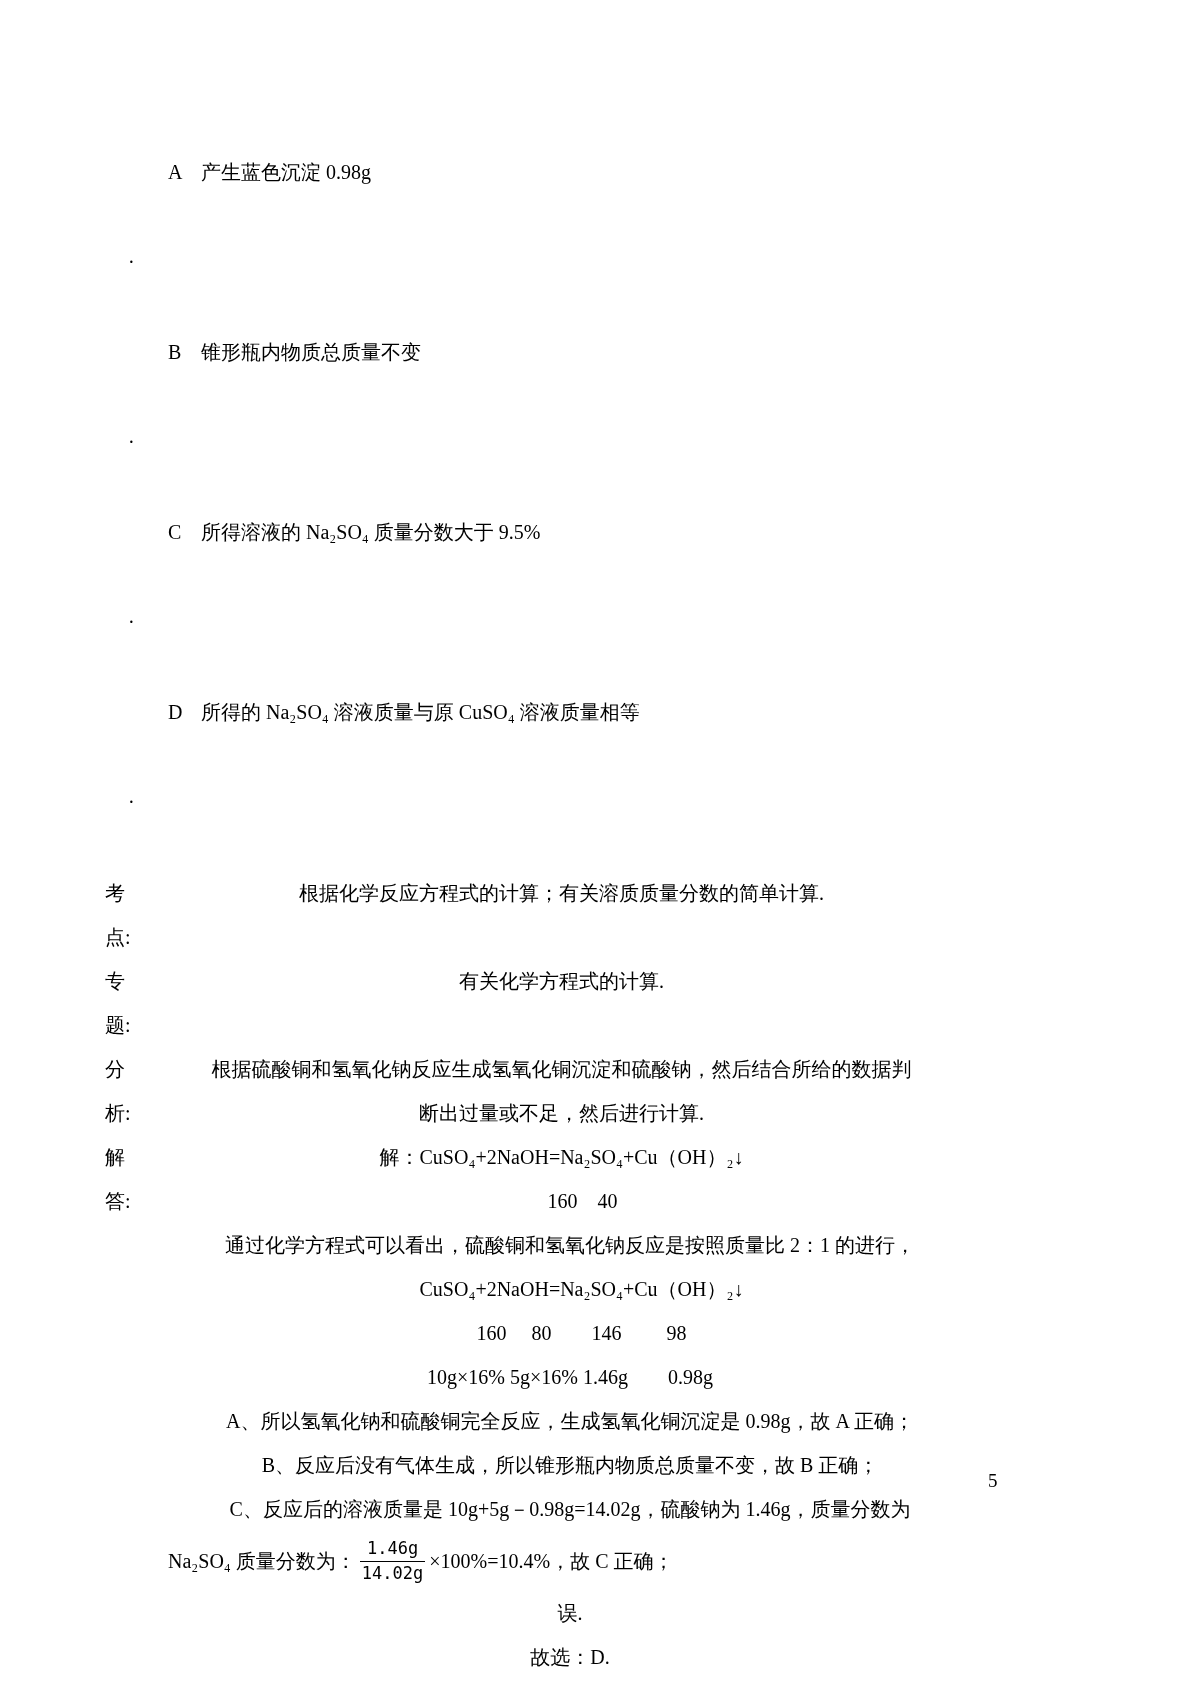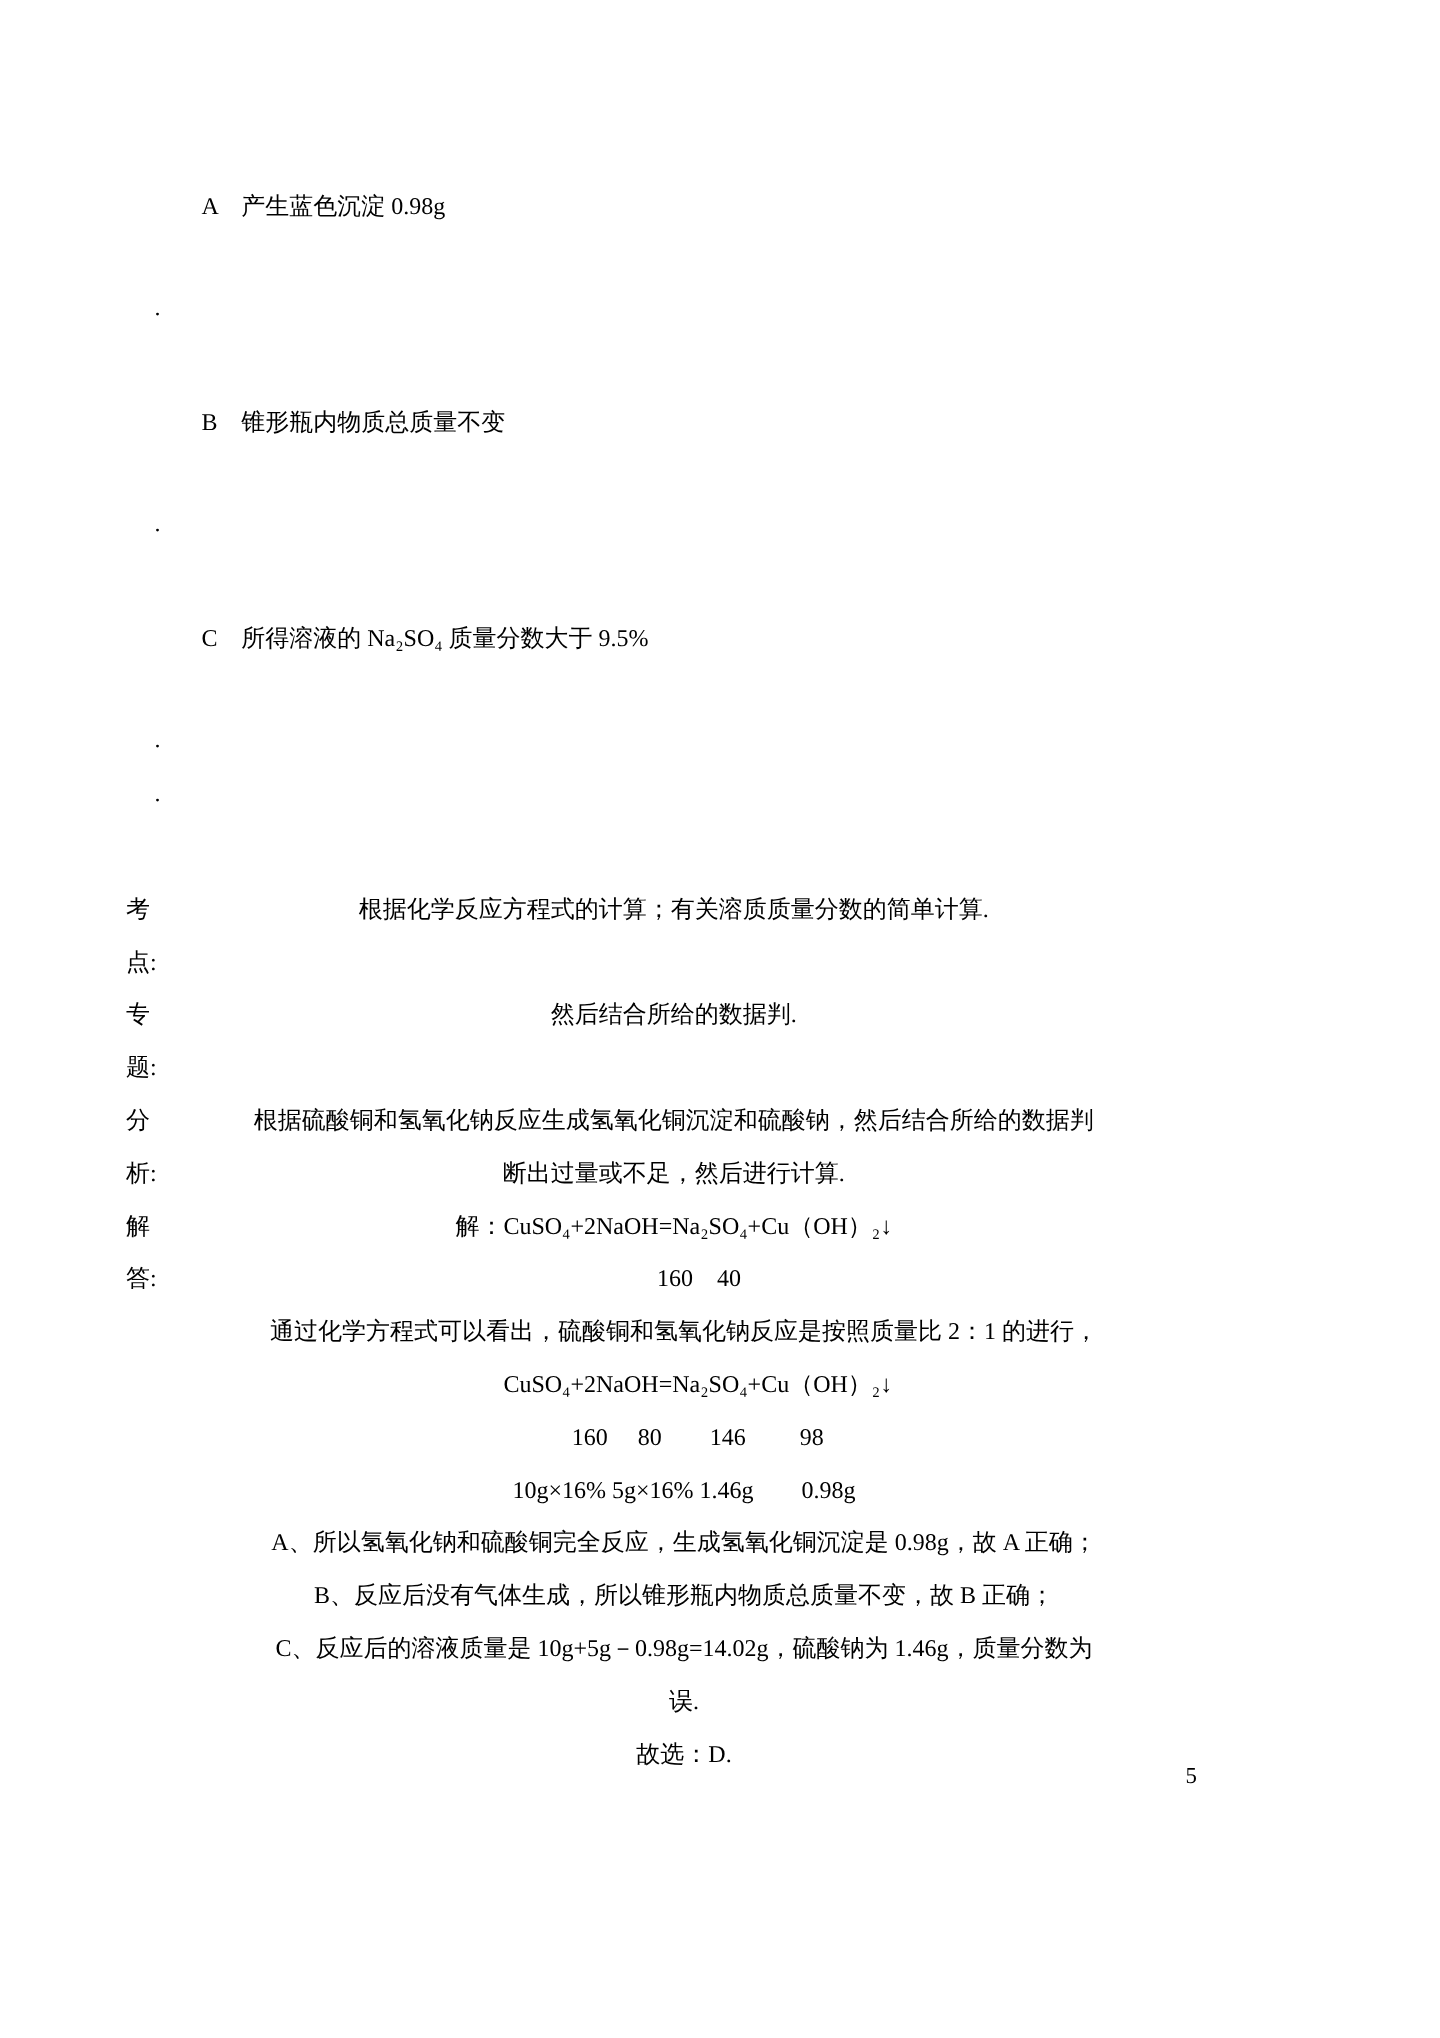--- a/index.html
+++ b/index.html
@@ -79,20 +79,23 @@
       <div class="option-row">
         <span class="option-letter">B</span><span class="option-text">锥形瓶内物质总质量不变</span>
       </div>
       <div class="bullet-row"><span>·</span></div>
 
       <div class="option-row">
         <span class="option-letter">C</span><span class="option-text">所得溶液的 Na₂SO₄ 质量分数大于 9.5%</span>
       </div>
       <div class="bullet-row"><span>·</span></div>
 
+      <div class="option-row">
+        <span class="option-letter">D</span><span class="option-text">所得的 Na₂SO₄ 溶液质量与原 CuSO₄ 溶液质量相等</span>
+      </div>
       <div class="bullet-row"><span>·</span></div>
     </div>
 
     <div class="sections">
 
       <div class="section">
         <div class="sec-label">
           <div>考</div>
           <div>点:</div>
         </div>
@@ -100,21 +103,21 @@
           <div class="line">根据化学反应方程式的计算；有关溶质质量分数的简单计算.</div>
         </div>
       </div>
 
       <div class="section">
         <div class="sec-label">
           <div>专</div>
           <div>题:</div>
         </div>
         <div class="sec-body">
-          <div class="line">然后结合所给的数据判.</div>
+          <div class="line">有关化学方程式的计算.</div>
         </div>
       </div>
 
       <div class="section">
         <div class="sec-label">
           <div>分</div>
           <div>析:</div>
         </div>
         <div class="sec-body">
           <div class="line">根据硫酸铜和氢氧化钠反应生成氢氧化铜沉淀和硫酸钠，然后结合所给的数据判</div>
@@ -130,20 +133,23 @@
         <div class="sec-body">
           <div class="line">解：CuSO₄+2NaOH=Na₂SO₄+Cu（OH）₂↓</div>
           <div class="line ind-42">160    40</div>
           <div class="line ind-17">通过化学方程式可以看出，硫酸铜和氢氧化钠反应是按照质量比 2：1 的进行，</div>
           <div class="line ind-40">CuSO₄+2NaOH=Na₂SO₄+Cu（OH）₂↓</div>
           <div class="line ind-40">160     80        146         98</div>
           <div class="line ind-17">10g×16% 5g×16% 1.46g        0.98g</div>
           <div class="line ind-17">A、所以氢氧化钠和硫酸铜完全反应，生成氢氧化铜沉淀是 0.98g，故 A 正确；</div>
           <div class="line ind-17">B、反应后没有气体生成，所以锥形瓶内物质总质量不变，故 B 正确；</div>
           <div class="line ind-17">C、反应后的溶液质量是 10g+5g－0.98g=14.02g，硫酸钠为 1.46g，质量分数为</div>
+          <div class="fraction-line">
+            <span>Na₂SO₄ 质量分数为：</span><span class="fraction"><span class="num">1.46g</span><span class="den">14.02g</span></span><span>×100%=10.4%，故 C 正确；</span>
+          </div>
           <div class="line ind-17">误.</div>
           <div class="line ind-17">故选：D.</div>
         </div>
       </div>
 
     </div>
   </div>
 
   <div class="page-number">5</div>
 </div>

